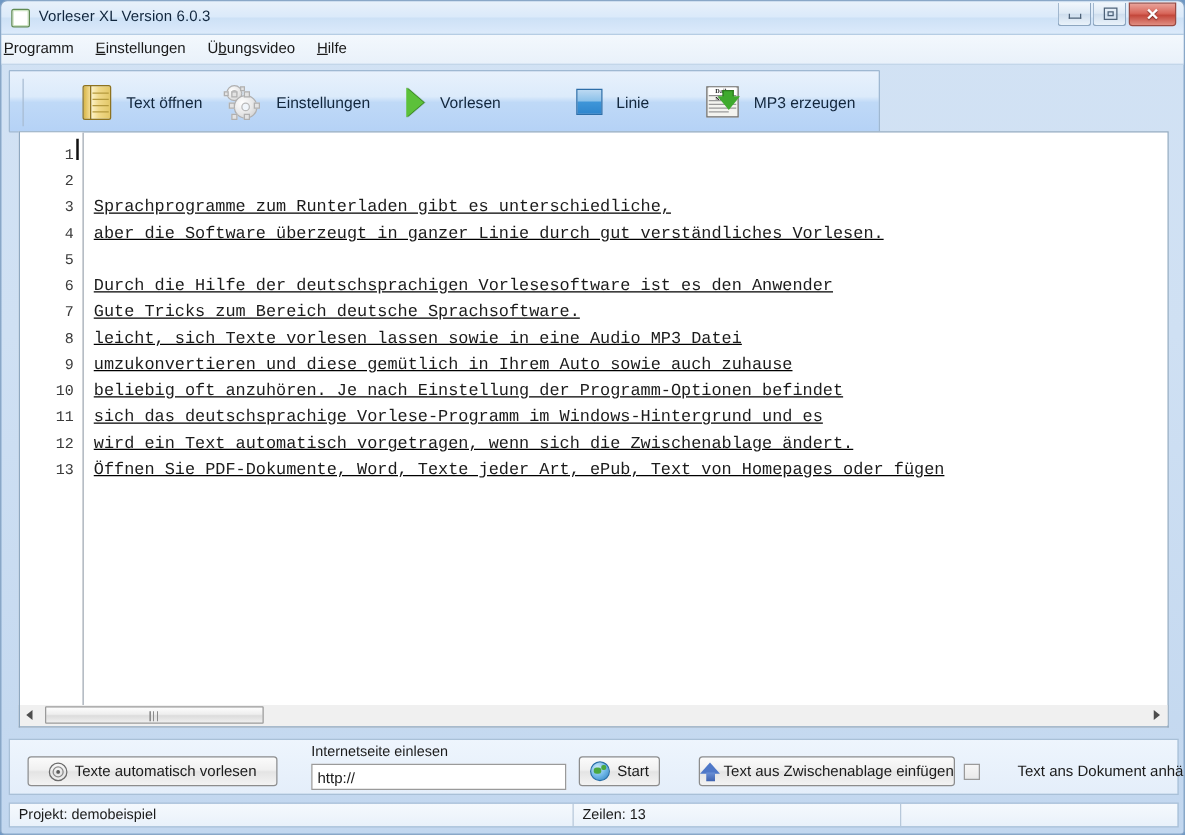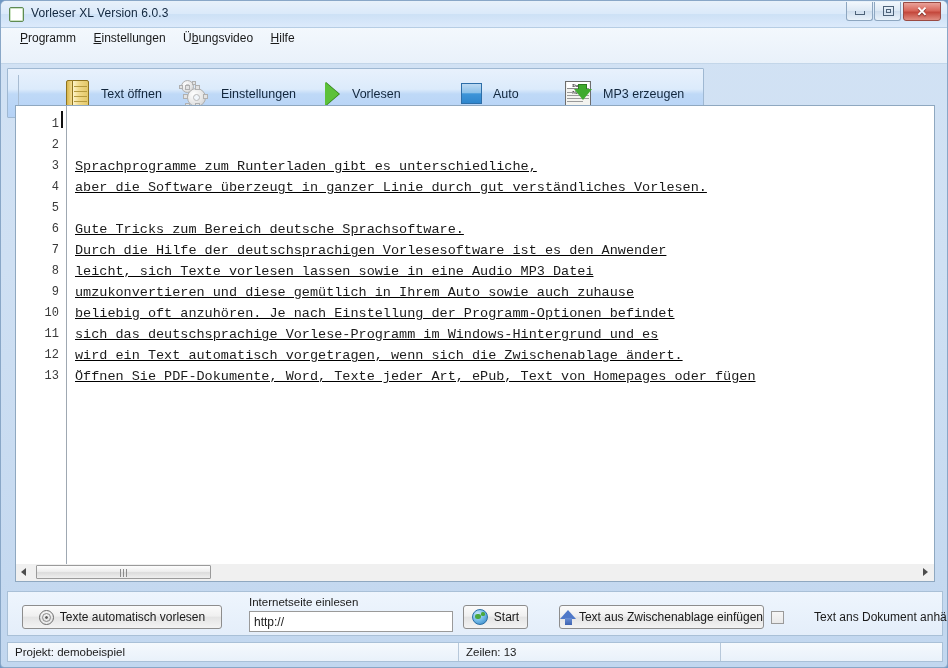--- a/index.html
+++ b/index.html
@@ -78,24 +78,24 @@
     position: absolute; left: 0; top: 0;
     width: 100%; height: 100%;
     color: #ffffff; font-size: 13px; font-weight: bold;
     text-align: center; line-height: 17px;
     text-shadow: 0 1px 1px rgba(80,20,15,.8);
   }
 
   
   #menubar {
     position: relative;
-    height: 36px;
+    height: 24px;
     background: linear-gradient(to bottom, #f3f8fd 0%, #e9f1fa 100%);
     border-bottom: 1px solid #c3d6e9;
-    padding-left: 17px;
+    padding-left: 0;
   }
   .menu-item {
     display: inline-block;
     font-size: 12px; color: #1a1a1a;
     padding: 3px 11px 2px 2px;
     cursor: default;
   }
   .menu-item .acc { text-decoration: underline; }
 
   
@@ -475,21 +475,21 @@
         <span class="ico-play">
           <span class="tri"></span>
         </span>
         <span class="tblabel">Vorlesen</span>
       </div>
 
       <div class="tbitem" style="left:452px;">
         <span class="ico-stop">
           <span class="sq"></span>
         </span>
-        <span class="tblabel">Auto</span>
+        <span class="tblabel">Linie</span>
       </div>
 
       <div class="tbitem" style="left:556px;">
         <span class="ico-news">
           <span class="paper"></span>
           <span class="masthead">Daily News</span>
           <span class="line" style="top:13px;width:22px;"></span>
           <span class="line" style="top:16px;width:22px;"></span>
           <span class="line" style="top:19px;width:22px;"></span>
           <span class="line" style="top:22px;width:16px;"></span>
@@ -516,22 +516,22 @@
       <div class="lineno">11</div>
       <div class="lineno">12</div>
       <div class="lineno">13</div>
     </div>
     <div id="code">
       <div class="codeline"></div>
       <div class="codeline"></div>
       <div class="codeline">Sprachprogramme zum Runterladen gibt es unterschiedliche,</div>
       <div class="codeline">aber die Software überzeugt in ganzer Linie durch gut verständliches Vorlesen.</div>
       <div class="codeline"></div>
+      <div class="codeline">Durch die Hilfe der deutschsprachigen Vorlesesoftware ist es den Anwender</div>
       <div class="codeline">Gute Tricks zum Bereich deutsche Sprachsoftware.</div>
-      <div class="codeline">Durch die Hilfe der deutschsprachigen Vorlesesoftware ist es den Anwender</div>
       <div class="codeline">leicht, sich Texte vorlesen lassen sowie in eine Audio MP3 Datei</div>
       <div class="codeline">umzukonvertieren und diese gemütlich in Ihrem Auto sowie auch zuhause</div>
       <div class="codeline">beliebig oft anzuhören. Je nach Einstellung der Programm-Optionen befindet</div>
       <div class="codeline">sich das deutschsprachige Vorlese-Programm im Windows-Hintergrund und es</div>
       <div class="codeline">wird ein Text automatisch vorgetragen, wenn sich die Zwischenablage ändert.</div>
       <div class="codeline">Öffnen Sie PDF-Dokumente, Word, Texte jeder Art, ePub, Text von Homepages oder fügen</div>
     </div>
   </div>
   <div id="caret"></div>
 

